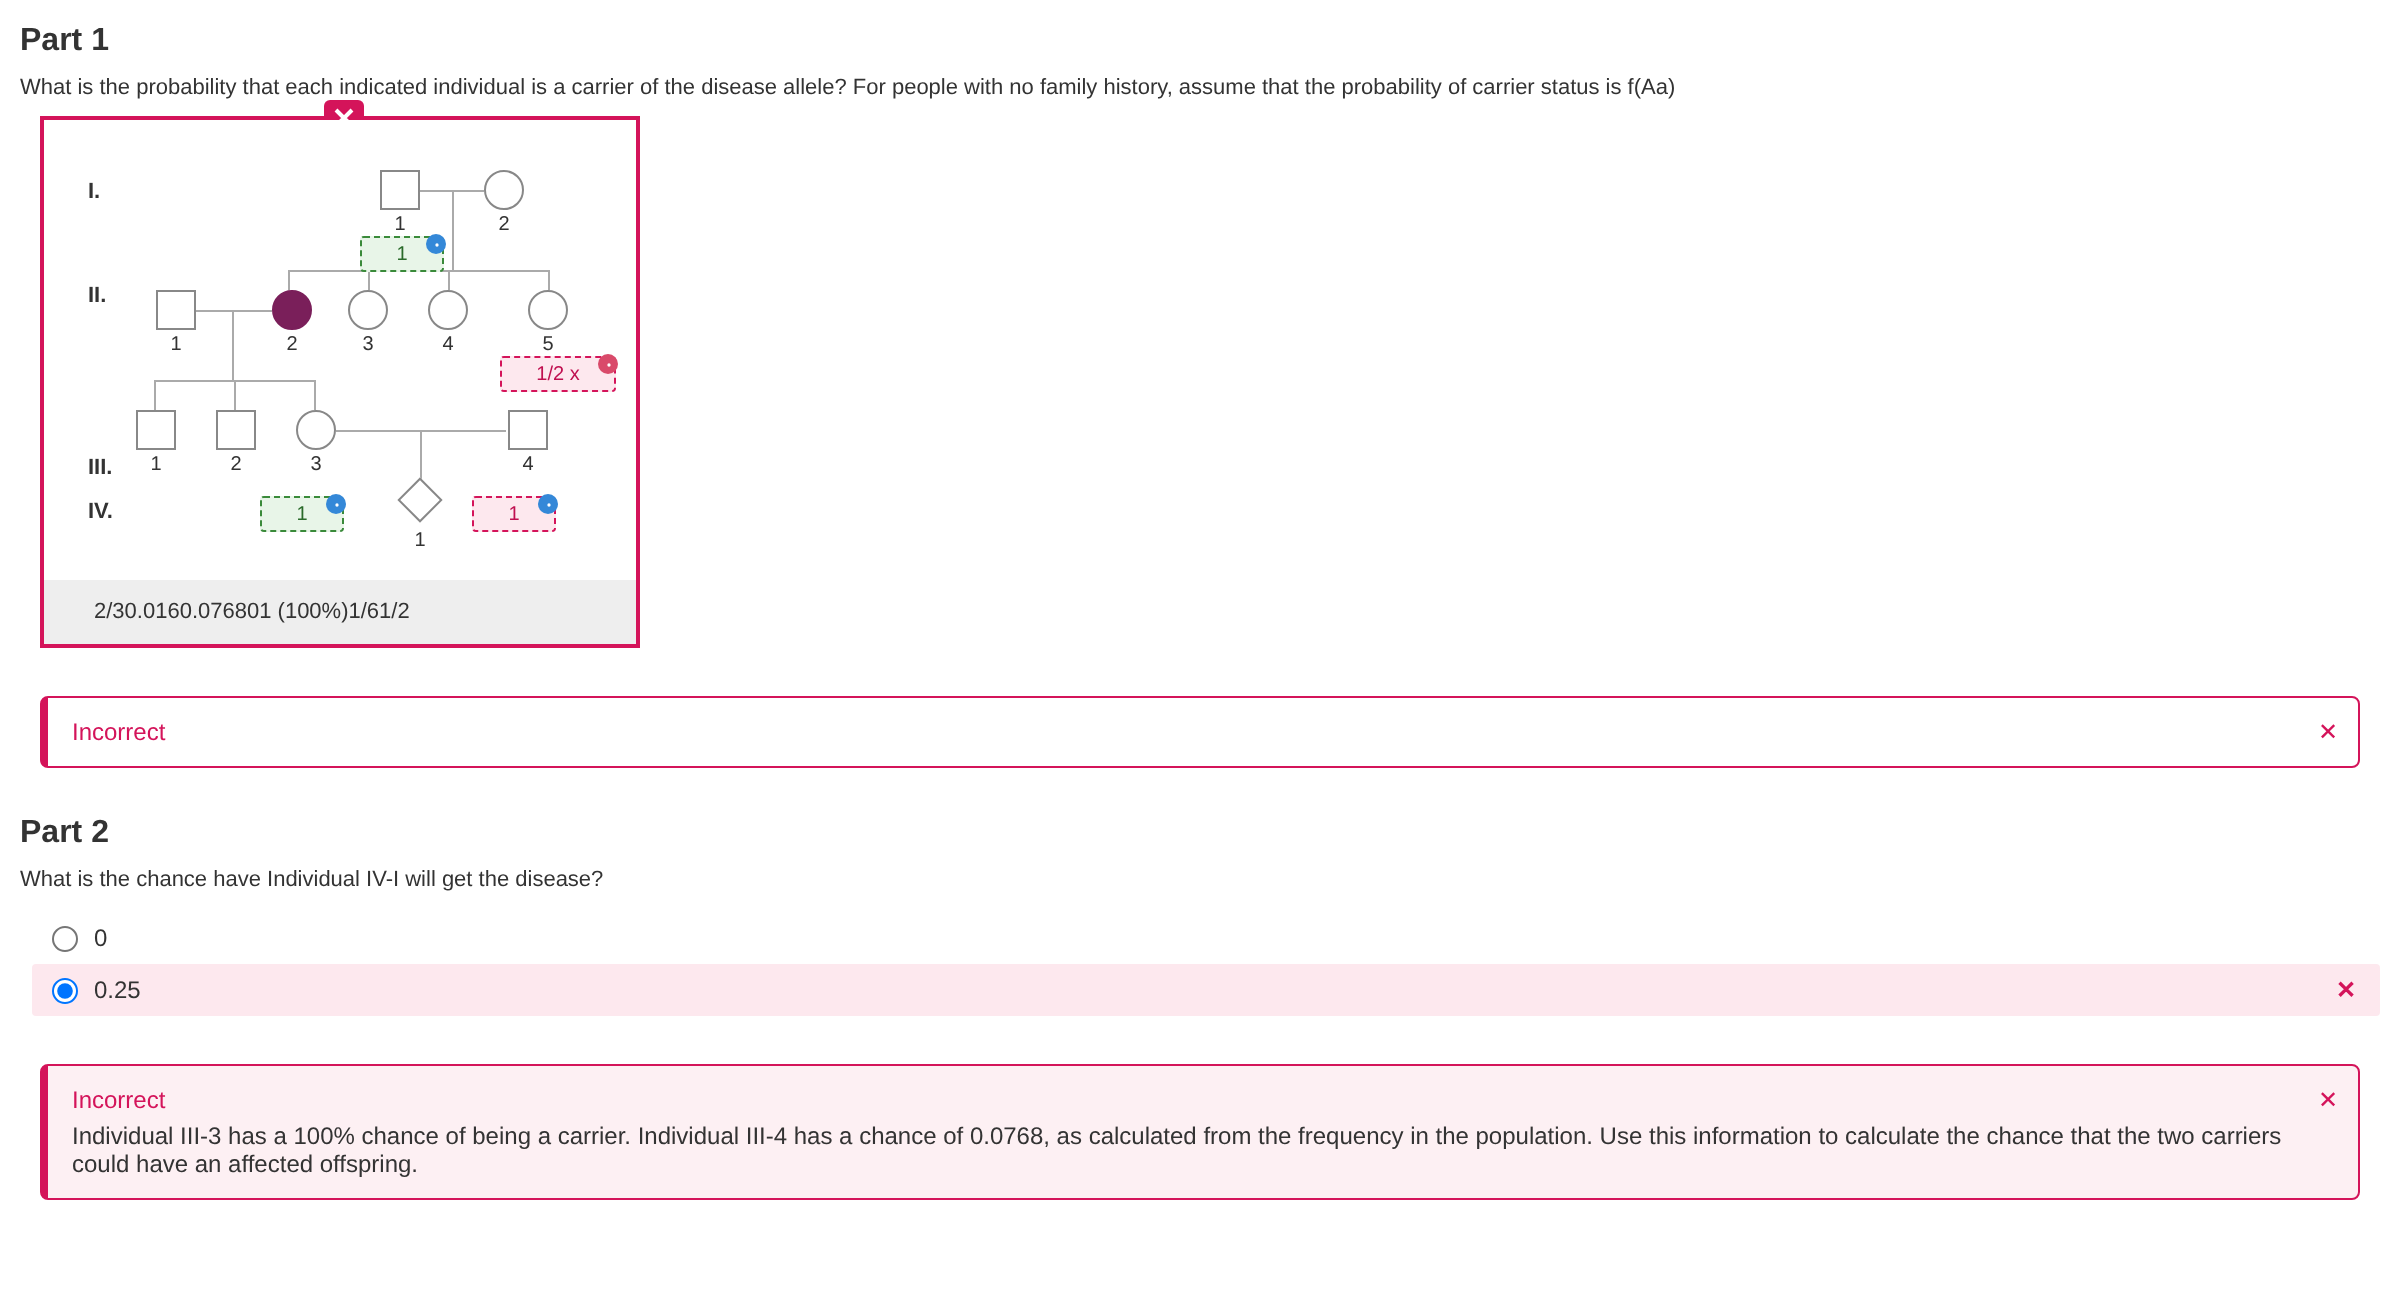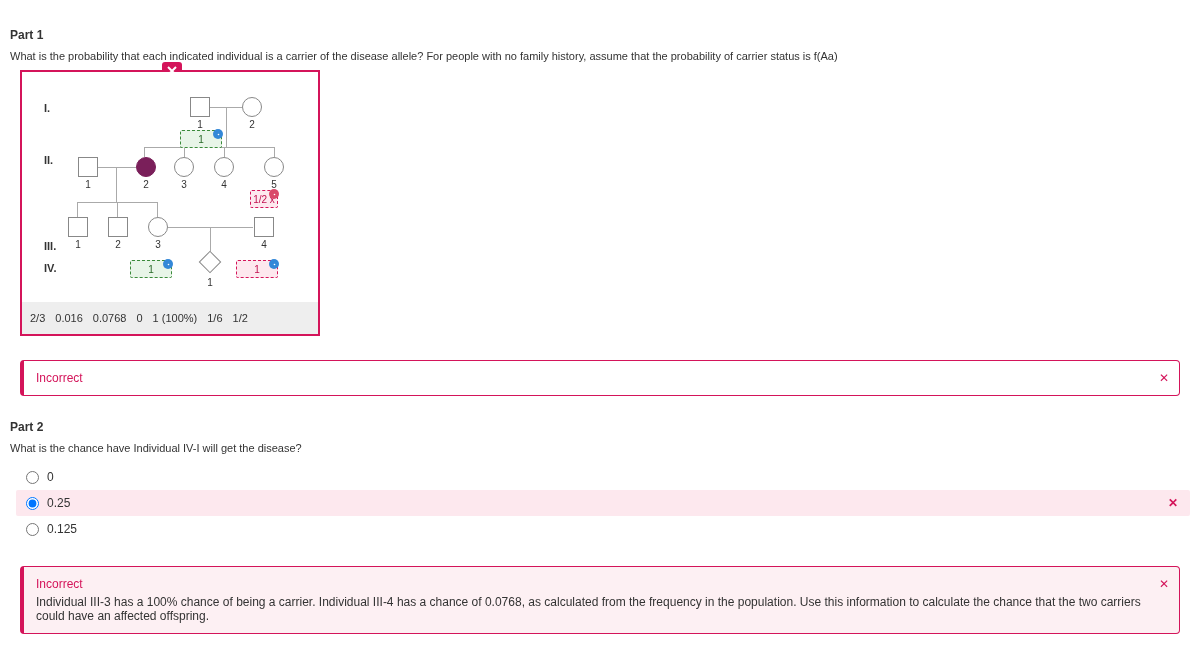--- a/index.html
+++ b/index.html
@@ -4,21 +4,21 @@
 <style>
   * { box-sizing: border-box; }
   body {
     margin: 0;
     padding: 8px 10px;
     font-family: "Helvetica Neue", Arial, sans-serif;
     font-size: 12px;
     color: #333;
     background: #fff;
   }
-  .part-title { font-weight: bold; margin: 20px 0 8px; font-size: 12px; }
+  .part-title { font-weight: bold; margin: 4px 0 8px; font-size: 16px; }
   .prompt-text { font-size: 11px; margin: 0 0 8px; }
 
   
   .diagram-outer {
     border: 2px solid #d4145a;
     position: relative;
     width: 300px;
     margin-left: 10px;
     margin-top: 6px;
   }
@@ -57,22 +57,22 @@
   .dz-tag {
     position: absolute; right: -2px; top: -2px;
     width: 10px; height: 10px; border-radius: 50%;
     background: #3488d8; display: flex; align-items: center; justify-content: center;
   }
   .dz-tag.red { background: #d94a6a; }
   .dz-tag svg { width: 5px; height: 5px; }
 
   .chip-tray {
     background: #eee;
-    padding: 10px 8px;
-    display: flex; gap: 10px;
+    padding: 10px 25px;
+    display: flex; 
     font-size: 11px;
   }
   .chip { white-space: nowrap; }
 
   
   .feedback {
     border: 1px solid #d4145a;
     border-left: 4px solid #d4145a;
     border-radius: 4px;
     background: #fff;
@@ -153,21 +153,21 @@
     <div class="sq" style="left:56px;top:85px"></div>
     <span class="num" style="left:56px;top:107px">1</span>
     <div class="ci affected" style="left:114px;top:85px"></div>
     <span class="num" style="left:114px;top:107px">2</span>
     <div class="ci" style="left:152px;top:85px"></div>
     <span class="num" style="left:152px;top:107px">3</span>
     <div class="ci" style="left:192px;top:85px"></div>
     <span class="num" style="left:192px;top:107px">4</span>
     <div class="ci" style="left:242px;top:85px"></div>
     <span class="num" style="left:242px;top:107px">5</span>
-    <div class="dropzone dz-red" style="left:228px;top:118px;width:28px">
+    <div class="dropzone dz-red" style="left:228px;top:118px;width:58px">
       <span>1/2 x</span>
       <span class="dz-tag red">
           <svg viewBox="0 0 6 6">
             <circle cx="3" cy="3" r="1" fill="#fff"></circle>
           </svg>
         </span>
     </div>
 
     <div class="sq" style="left:46px;top:145px"></div>
     <span class="num" style="left:46px;top:167px">1</span>
@@ -220,23 +220,19 @@
 <div class="options">
   <label class="opt">
     <input type="radio" name="p2" style="">
     <span>0</span>
   </label>
   <label class="opt selected">
     <input type="radio" name="p2" checked="" style="">
     <span>0.25</span>
     <span class="opt-x">✕</span>
   </label>
-  <label class="opt">
-    <input type="radio" name="p2" style="">
-    <span>0.125</span>
-  </label>
 </div>
 
 <div class="feedback with-body" style="background:#fdf0f3">
   <span class="fb-title">Incorrect</span>
   <span>Individual III-3 has a 100% chance of being a carrier. Individual III-4 has a chance of 0.0768, as calculated from the frequency in the population. Use this information to calculate the chance that the two carriers could have an affected offspring.</span>
   <span class="close">✕</span>
 </div>
 
 </body></html>

